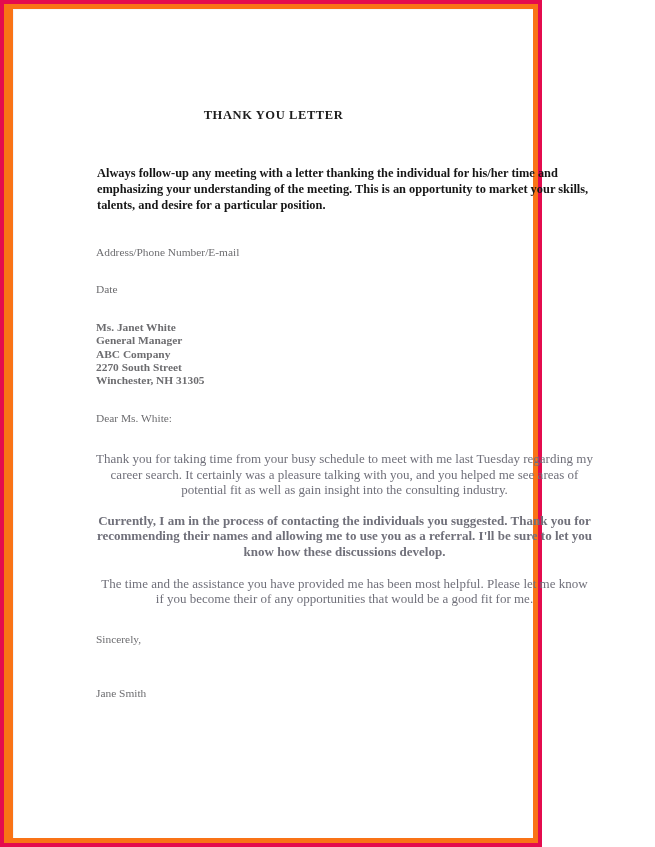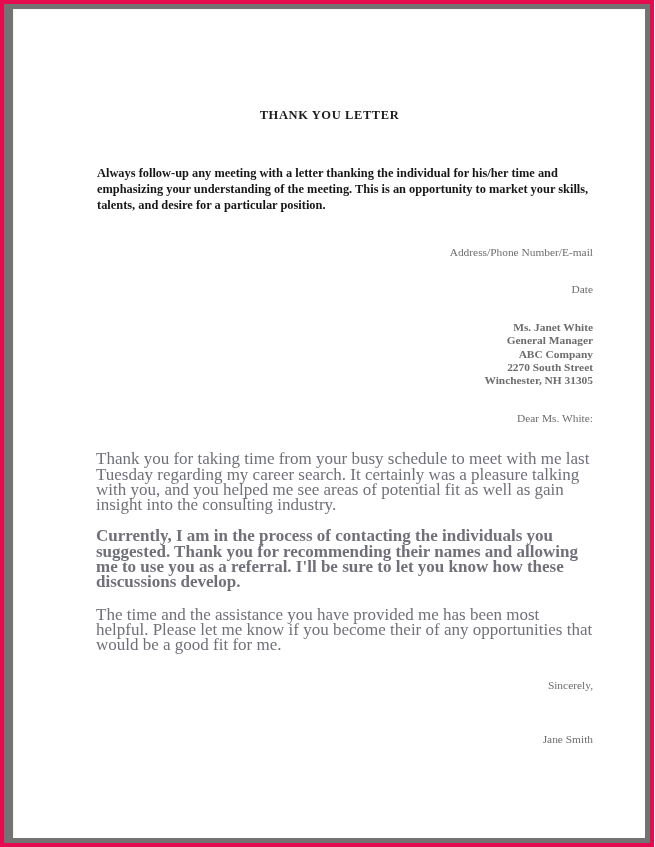--- a/index.html
+++ b/index.html
@@ -11,24 +11,24 @@
     height: 847px;
     background: #ffffff;
     font-family: "Liberation Serif", "DejaVu Serif", serif;
     overflow: hidden;
   }
 
   
   #page-frame {
     position: relative;
     box-sizing: border-box;
-    width: 654px;
+    width: 542px;
     height: 847px;
     border: 4px solid #e40b4e;
-    background: #737373;
+    background: #f97316;
   }
 
   
   #page-sheet {
     position: absolute;
     left: 9px;
     top: 5px;
     right: 5px;
     bottom: 5px;
     background: #ffffff;
@@ -69,28 +69,27 @@
     left: 82px;
     top: 236px;
     width: 497px;
     font-size: 11.4px;
     line-height: 13.4px;
     color: #6d6d70;
   }
 
   .letter-line {
     white-space: nowrap;
-    text-align: right;
   }
 
   .letter-para {
-    font-size: 17px;
+    font-size: 13px;
     line-height: 15.3px;
     color: #70707a;
-    text-align: left;
+    text-align: center;
   }
 
   
   #header-line      { margin: 0 0 0 0; }
   #date-line        { margin: 24px 0 0 0; }
   #recipient-block  { margin: 24px 0 0 0; font-weight: bold; }
   #salutation-line  { margin: 24px 0 0 0; }
   #para-1           { margin: 26px 0 0 0; }
   #para-2           { margin: 16px 0 0 0; font-weight: bold; }
   #para-3           { margin: 17px 0 0 0; }

